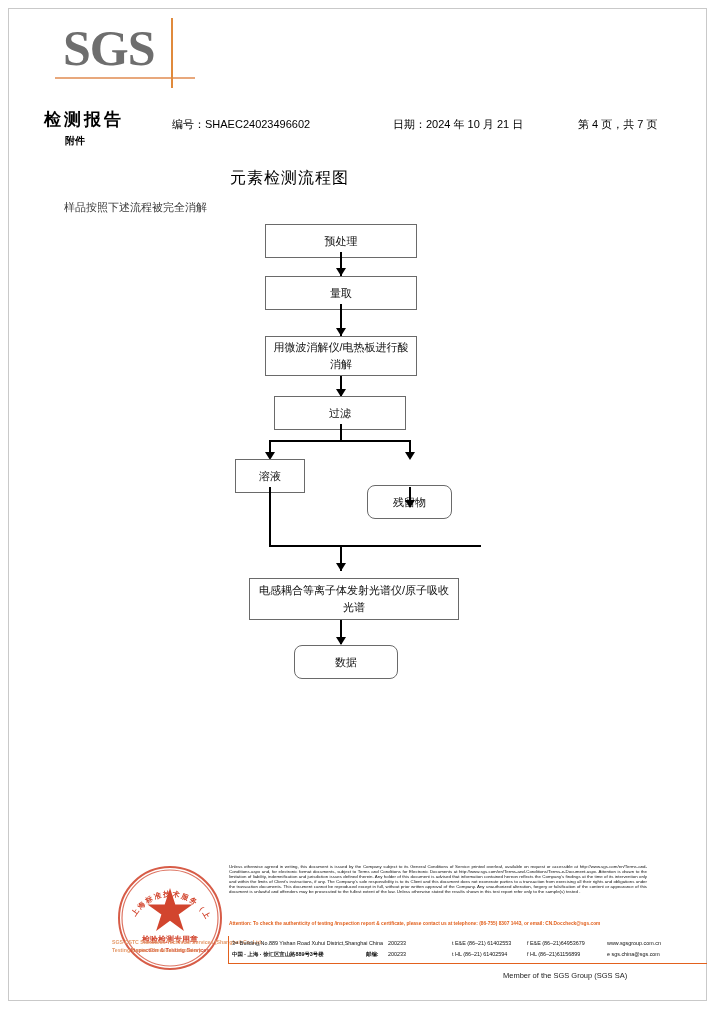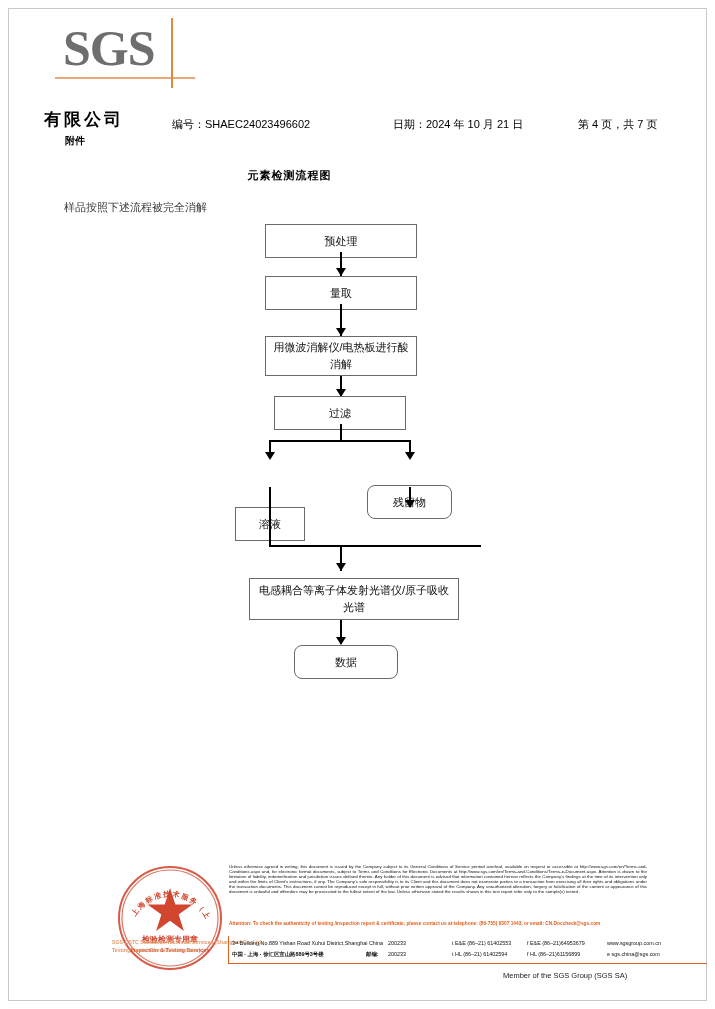--- a/index.html
+++ b/index.html
@@ -94,22 +94,22 @@
     top: 117px;
     font-size: 11px;
   }
 
   .flow-title {
     position: absolute;
     left: 0;
     top: 168px;
     width: 579px;
     text-align: center;
-    font-size: 11px;
-    font-weight: bold;
+    font-size: 16px;
+    font-weight: normal;
     letter-spacing: 1px;
   }
   .flow-note {
     position: absolute;
     left: 64px;
     top: 200px;
     font-size: 11px;
     color: #3a3a3a;
   }
 
@@ -234,21 +234,21 @@
 <body>
 
 <div id="page">
 
   <div id="page-border"></div>
 
   <div class="sgs-logo">SGS</div>
   <div class="logo-hrule"></div>
   <div class="logo-vrule"></div>
 
-  <div class="report-title">有限公司</div>
+  <div class="report-title">检测报告</div>
   <div class="report-sub">附件</div>
 
   <div class="meta-no">
     <span>编号：</span><span>SHAEC24023496602</span>
   </div>
   <div class="meta-date">
     <span>日期：</span><span>2024 年 10 月 21 日</span>
   </div>
   <div class="meta-page">第 4 页，共 7 页</div>
 
@@ -271,21 +271,21 @@
 
   <div class="fc-box" style="left:274px; top:396px; width:132px; height:28px;">过滤</div>
 
   <div class="fc-line fc-vline" style="left:340px; top:424px; height:16px;"></div>
   <div class="fc-line fc-hline" style="left:269px; top:440px; width:142px;"></div>
   <div class="fc-line fc-vline" style="left:269px; top:440px; height:18px;"></div>
   <div class="fc-arrow" style="left:265px; top:452px;"></div>
   <div class="fc-line fc-vline" style="left:409px; top:440px; height:18px;"></div>
   <div class="fc-arrow" style="left:405px; top:452px;"></div>
 
-  <div class="fc-box" style="left:235px; top:459px; width:70px; height:28px;margin-top:48px;">溶液</div>
+  <div class="fc-box" style="left:235px; top:459px; width:70px; height:28px;">溶液</div>
 
   <div class="fc-box" style="left:367px; top:485px; width:85px; height:28px;border-radius:8px;">残留物</div>
 
   <div class="fc-line fc-vline" style="left:409px; top:487px; height:20px;"></div>
   <div class="fc-arrow" style="left:405px; top:500px;"></div>
 
 
   <div class="fc-line fc-vline" style="left:269px; top:487px; height:60px;"></div>
   <div class="fc-line fc-hline" style="left:269px; top:545px; width:212px;"></div>
   <div class="fc-line fc-vline" style="left:340px; top:545px; height:26px;"></div>

